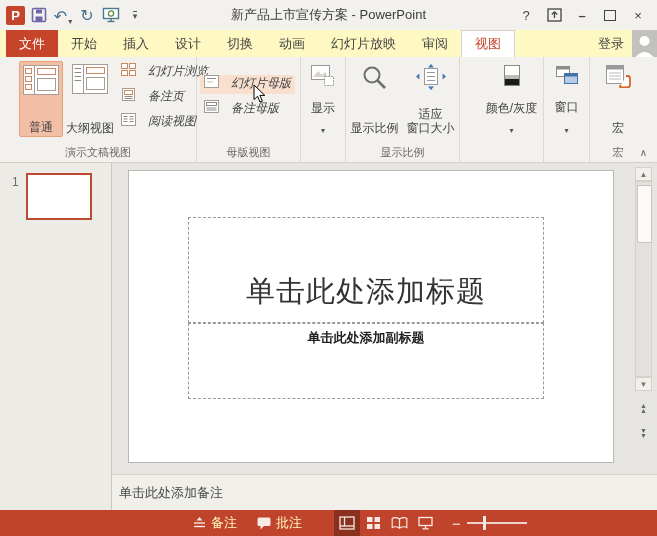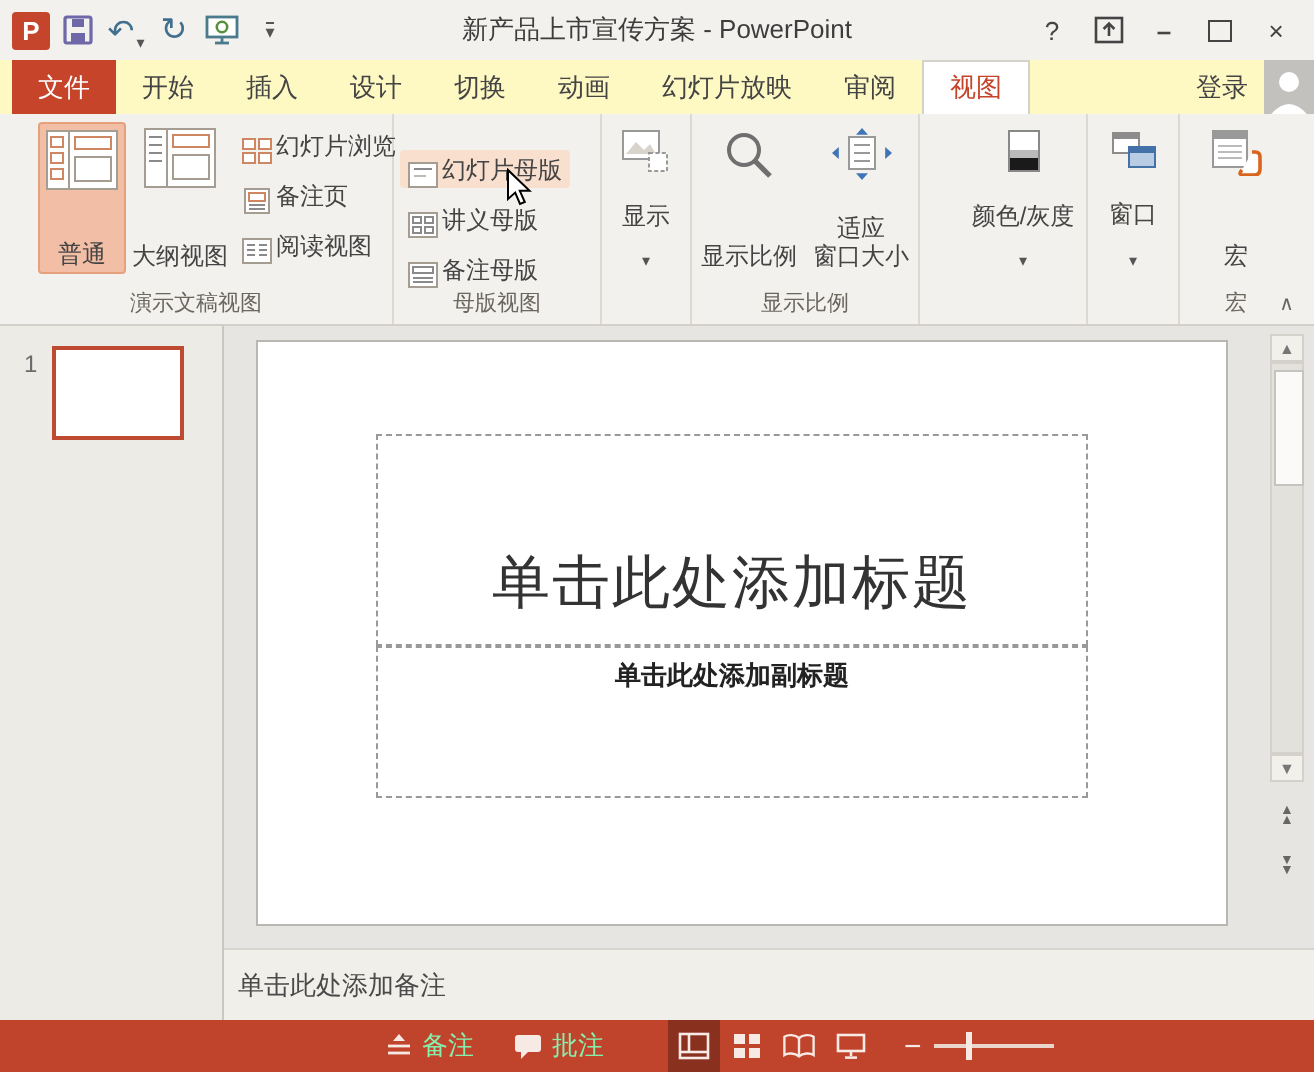--- a/index.html
+++ b/index.html
@@ -30,21 +30,21 @@
 
   
   .ribbon{height:105px;background:#F3F1EE;border-bottom:1px solid #D3CFC9;display:flex;position:relative;}
   .rgroup{border-right:1px solid #DCD8D2;display:flex;flex-direction:column;box-sizing:border-box;}
   .rg-body{flex:1;display:flex;align-items:flex-start;padding:4px 3px 0 3px;}
   .rg-label{height:17px;text-align:center;font-size:11px;color:#6A675F;line-height:15px;}
   .bigbtn{display:flex;flex-direction:column;align-items:center;justify-content:space-between;padding:3px 3px 2px;height:76px;box-sizing:border-box;border-radius:2px;}
   .bigbtn .blabel{font-size:12px;color:#444;line-height:14px;text-align:center;white-space:nowrap;}
   .bigbtn.sel{background:#F2BEA6;border:1px solid #E5A17C;margin-left:16px;}
   .smallcol{display:flex;flex-direction:column;gap:6px;padding-top:2px;}
-  .smallbtn{display:flex;align-items:flex-end;gap:2px;font-size:12px;color:#444;height:19px;padding:0 4px;border-radius:2px;white-space:nowrap;}
+  .smallbtn{display:flex;align-items:flex-start;gap:12px;font-size:12px;color:#444;height:19px;padding:0 4px;border-radius:2px;white-space:nowrap;font-style:italic;}
   .smallbtn.hover{background:#F9DFCE;margin-top:12px;}
   .ddcaret{font-size:8px;color:#555;line-height:8px;}
   .ribbon-collapse{position:absolute;right:10px;bottom:4px;font-size:10px;color:#666;}
 
   
   .workspace{height:347px;display:flex;background:#E6E5E1;}
   .thumb-panel{width:112px;background:#ECEBE6;border-right:1px solid #C9C7C2;position:relative;box-sizing:border-box;}
   .thumb-num{position:absolute;left:12px;top:12px;font-size:12px;color:#6b6b6b;}
   .thumb{position:absolute;left:26px;top:10px;width:62px;height:43px;background:#fff;border:2px solid #BE4B31;}
   .right-col{flex:1;display:flex;flex-direction:column;min-width:0;}
@@ -59,21 +59,21 @@
   .vscroll{position:absolute;right:5px;top:4px;width:17px;display:flex;flex-direction:column;align-items:center;}
   .sc-btn{width:17px;height:14px;background:#F1F0EB;border:1px solid #D4D1CB;box-sizing:border-box;color:#777;font-size:8px;display:flex;align-items:center;justify-content:center;}
   .sc-track{width:17px;height:196px;background:#E3E1DC;border:1px solid #D4D1CB;box-sizing:border-box;position:relative;}
   .sc-thumb{position:absolute;left:1px;top:3px;width:13px;height:56px;background:#FBFAF8;border:1px solid #C6C4BF;}
   .page-btn{width:17px;height:16px;margin-top:9px;color:#666;font-size:7px;line-height:5px;display:flex;flex-direction:column;align-items:center;justify-content:center;}
   .notes-pane{height:36px;background:#F0EFEA;border-top:1px solid #D8D5CF;font-size:13px;color:#4a4a4a;display:flex;align-items:center;padding-left:7px;box-sizing:border-box;}
 
   
   .statusbar{height:26px;background:#C0432C;display:flex;align-items:center;color:#F7E9E3;position:relative;}
   .sb-items{display:flex;align-items:center;position:absolute;left:183px;height:100%;}
-  .sb-btn{display:flex;align-items:center;gap:5px;font-size:13px;color:#86efac;padding:0 10px;height:100%;}
+  .sb-btn{display:flex;align-items:center;gap:5px;font-size:13px;color:#fef9c3;padding:0 10px;height:100%;}
   .sb-view{width:26px;height:100%;display:flex;align-items:center;justify-content:center;}
   .sb-view.sel{background:rgba(0,0,0,0.28);}
   .zoom-out{font-size:15px;padding:0 6px 0 14px;}
   .zoom-slider{position:relative;width:60px;height:100%;display:flex;align-items:center;}
   .zs-track{width:100%;height:2px;background:#EAD4CB;}
   .zs-thumb{position:absolute;left:16px;top:6px;width:3px;height:14px;background:#F7E9E3;}
 
   
   .watermark{position:absolute;right:0;bottom:0;width:182px;height:54px;z-index:10;pointer-events:none;}
   .wm-hex{position:absolute;left:6px;top:2px;width:46px;height:48px;background:#E8611C;clip-path:polygon(50% 0,95% 25%,95% 75%,50% 100%,5% 75%,5% 25%);}
@@ -229,30 +229,20 @@
             <svg width="15" height="13" viewBox="0 0 15 13">
                 <rect x="0.5" y="0.5" width="14" height="12" fill="#fff" stroke="#A59D92"></rect>
                 <line x1="3" y1="3.5" x2="12" y2="3.5" stroke="#8a8a8a"></line>
                 <line x1="3" y1="7" x2="9" y2="7" stroke="#c0bcb4"></line>
               </svg>
             <span>幻灯片母版</span>
           </div>
           <div class="smallbtn">
             <svg width="15" height="13" viewBox="0 0 15 13">
                 <rect x="0.5" y="0.5" width="14" height="12" fill="#fff" stroke="#A59D92"></rect>
-                <rect x="2.5" y="2.5" width="4" height="3" fill="none" stroke="#8a8a8a"></rect>
-                <rect x="8.5" y="2.5" width="4" height="3" fill="none" stroke="#8a8a8a"></rect>
-                <rect x="2.5" y="7.5" width="4" height="3" fill="none" stroke="#8a8a8a"></rect>
-                <rect x="8.5" y="7.5" width="4" height="3" fill="none" stroke="#8a8a8a"></rect>
-              </svg>
-            <span>讲义母版</span>
-          </div>
-          <div class="smallbtn">
-            <svg width="15" height="13" viewBox="0 0 15 13">
-                <rect x="0.5" y="0.5" width="14" height="12" fill="#fff" stroke="#A59D92"></rect>
                 <rect x="2.5" y="2.5" width="10" height="3" fill="none" stroke="#8a8a8a"></rect>
                 <line x1="2.5" y1="8" x2="12.5" y2="8" stroke="#8a8a8a"></line>
                 <line x1="2.5" y1="10" x2="12.5" y2="10" stroke="#8a8a8a"></line>
               </svg>
             <span>备注母版</span>
           </div>
         </div>
       </div>
       <div class="rg-label">母版视图</div>
     </div>

